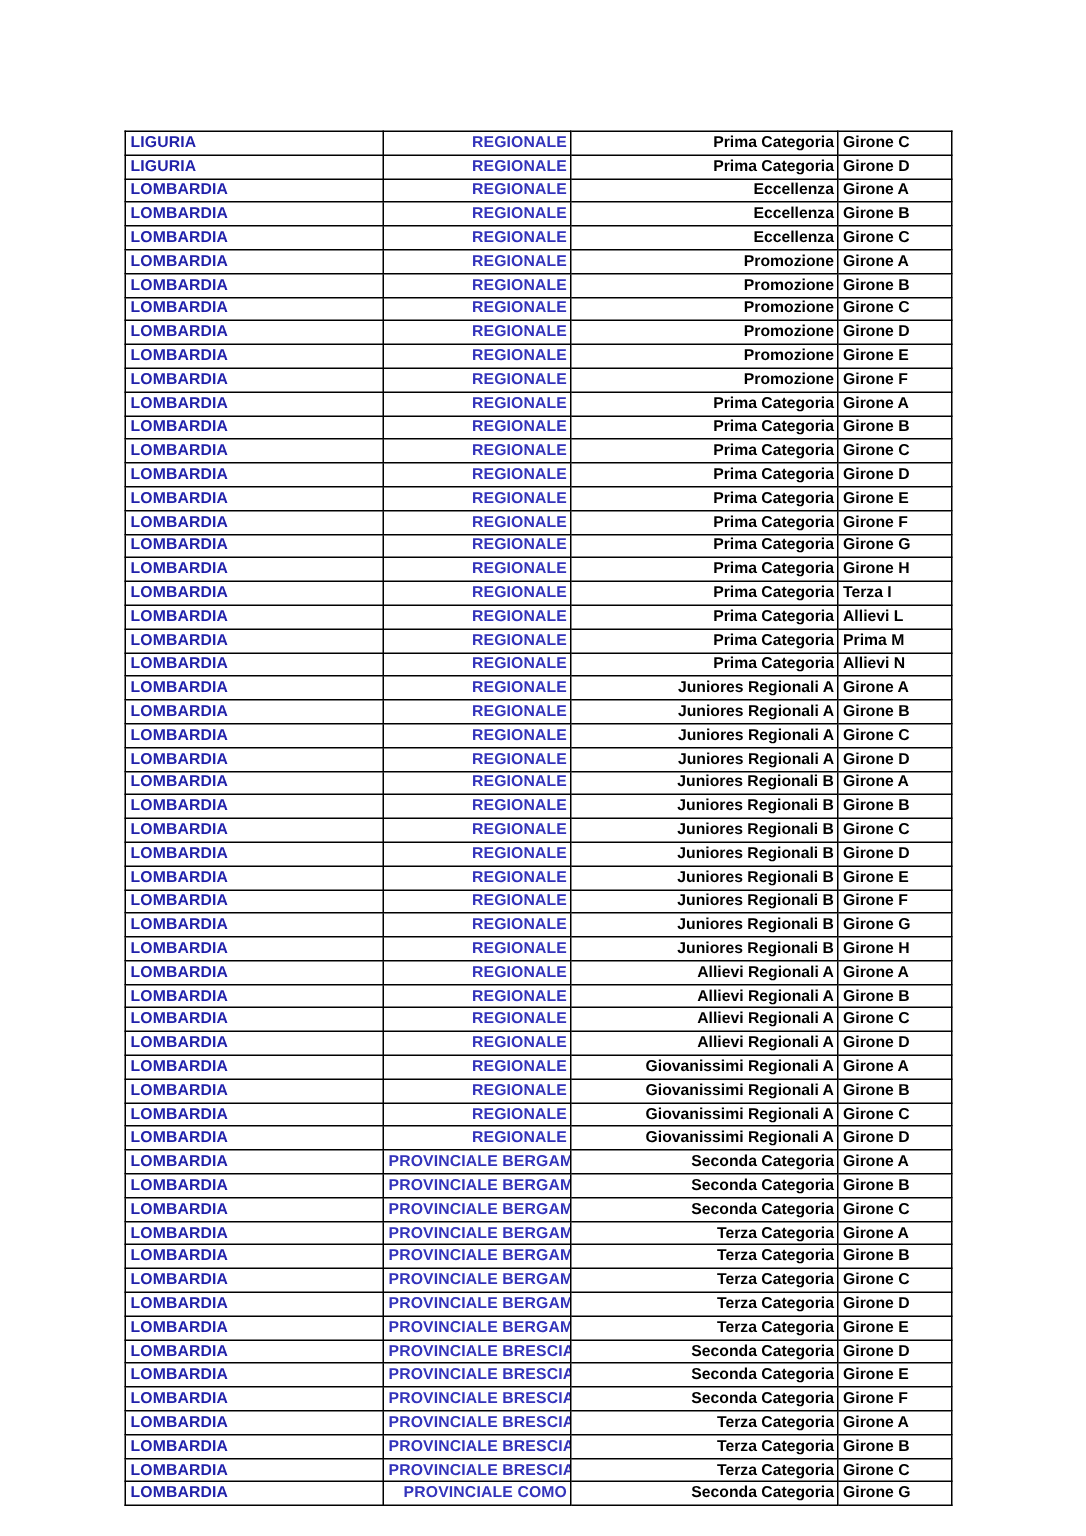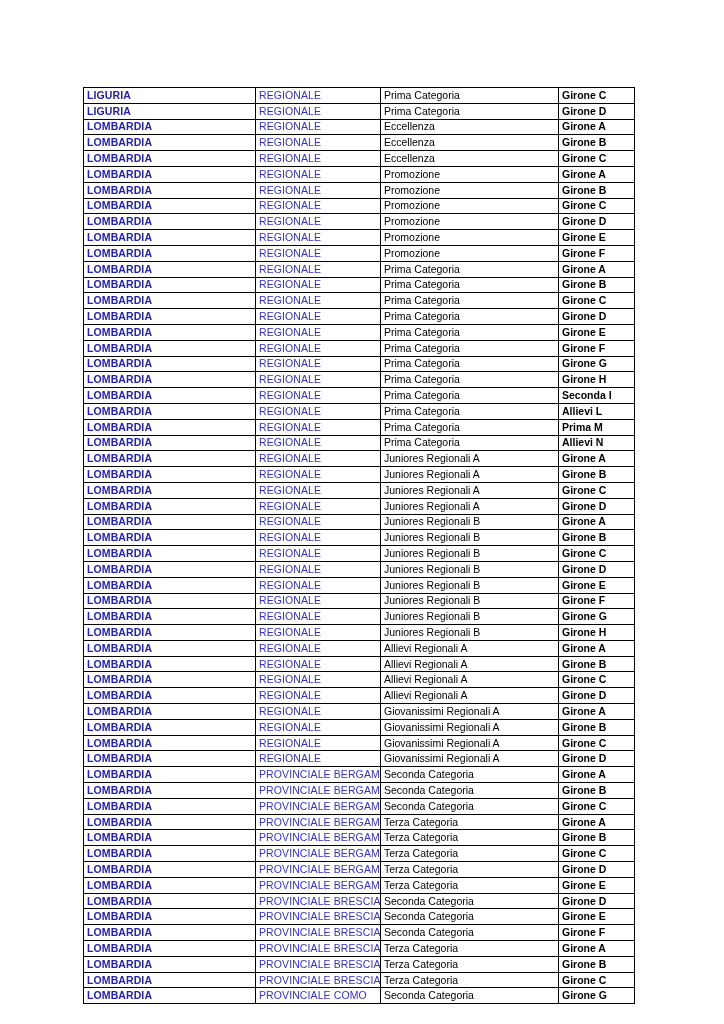--- a/index.html
+++ b/index.html
@@ -58,27 +58,29 @@
   }
 
   td.col-region {
     color: #2222aa;
     font-weight: bold;
     letter-spacing: 0.1px;
   }
 
   td.col-level {
     color: #3333bb;
-    font-weight: normal;
+    font-weight: bold;
     letter-spacing: 0.1px;
+    text-align: right;
   }
 
   td.col-category {
     color: #000000;
-    font-weight: normal;
+    font-weight: bold;
+    text-align: right;
   }
 
   td.col-girone {
     color: #000000;
     font-weight: bold;
   }
 </style>
 </head>
 <body>
 
@@ -203,21 +205,21 @@
           <tr>
             <td class="col-region">LOMBARDIA</td>
             <td class="col-level">REGIONALE</td>
             <td class="col-category">Prima Categoria</td>
             <td class="col-girone">Girone H</td>
           </tr>
           <tr>
             <td class="col-region">LOMBARDIA</td>
             <td class="col-level">REGIONALE</td>
             <td class="col-category">Prima Categoria</td>
-            <td class="col-girone">Seconda I</td>
+            <td class="col-girone">Terza I</td>
           </tr>
           <tr>
             <td class="col-region">LOMBARDIA</td>
             <td class="col-level">REGIONALE</td>
             <td class="col-category">Prima Categoria</td>
             <td class="col-girone">Allievi L</td>
           </tr>
           <tr>
             <td class="col-region">LOMBARDIA</td>
             <td class="col-level">REGIONALE</td>

